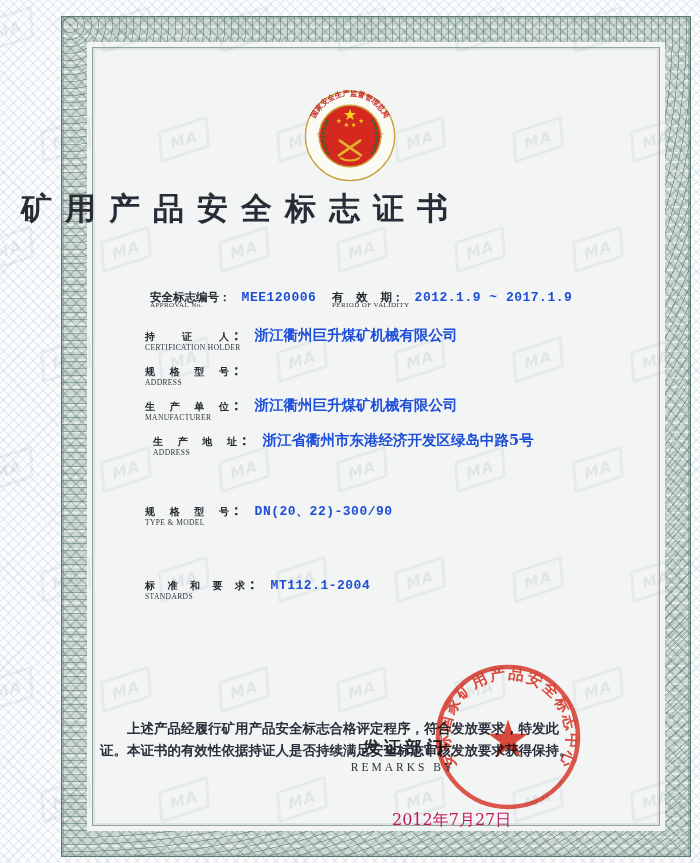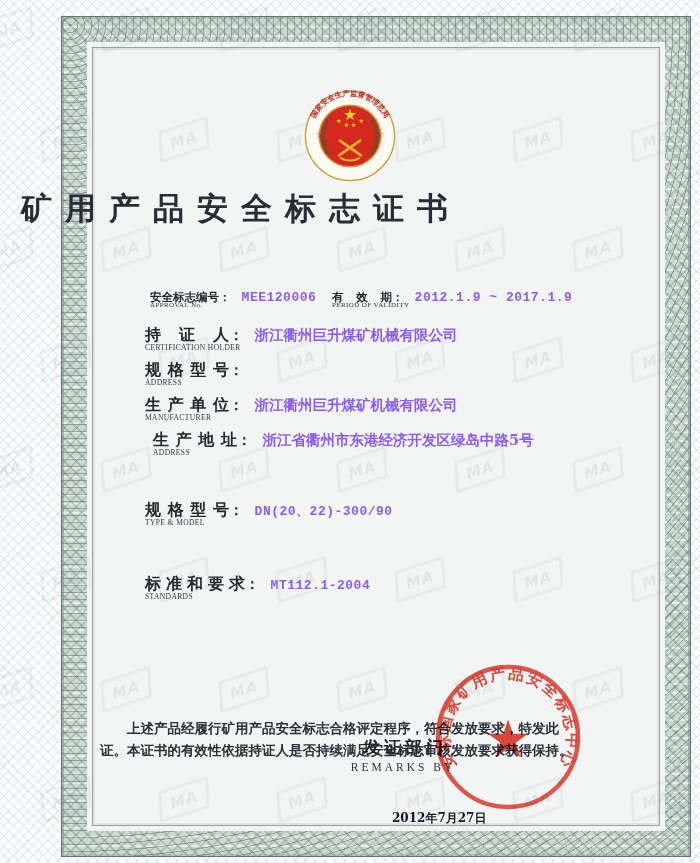--- a/index.html
+++ b/index.html
@@ -39,42 +39,42 @@
 
   .emblem{position:absolute;left:304px;top:90px;width:92px;height:92px;}
 
   .title{position:absolute;top:188px;left:0;width:100%;
     font-size:31px;font-weight:700;letter-spacing:13px;text-indent:13px;color:#272c36;margin-left:8px;}
   .subtitle{position:absolute;top:240px;left:0;width:100%;text-align:center;
     font-size:15.5px;font-weight:700;letter-spacing:.4px;color:#272c36;}
 
   .abs{position:absolute;}
   .lblwrap{position:relative;display:inline-block;vertical-align:top;}
-  .lbl{display:inline-block;font-weight:700;font-size:16px;text-align:justify;text-align-last:justify;color:#23272f;}
+  .lbl{display:inline-block;font-weight:700;font-size:10px;text-align:justify;text-align-last:justify;color:#23272f;}
   .lbl.w88{width:84px;}
   .lbl.w100{width:100px;}
   .lbl.auto{width:auto;text-align-last:auto;}
   .colon{font-weight:700;font-size:14.5px;}
   .en{position:absolute;left:0;top:18px;font-size:7.5px;letter-spacing:.4px;white-space:nowrap;color:#30343c;font-family:"Liberation Serif", serif;}
-  .val{font-size:14.5px;margin-left:6px;color:#8b5cf6;font-weight:600;text-align:center;}
+  .val{font-size:14.5px;margin-left:6px;color:#1d4ed8;font-weight:600;text-align:center;}
   .val.mono{font-family:"Liberation Mono", monospace;font-size:13px;font-weight:700;letter-spacing:.5px;}
 
   .approval .lbl{font-size:11.5px;}
   .approval .colon{font-size:11.5px;}
   .approval .en{top:15px;font-size:7px;}
 
   .decl{position:absolute;top:690px;left:100px;width:510px;font-size:13.5px;font-weight:600;
     line-height:1.6;color:#2a2f3a;}
   .decl .ln1{text-indent:2em;margin-top:28px;}
 
   .issued{position:absolute;top:736px;left:336px;width:134px;text-align:center;}
   .issued .zh{font-size:17px;font-weight:700;letter-spacing:4px;text-indent:4px;color:#23272f;}
   .issued .en2{font-size:11.5px;letter-spacing:3px;margin-top:2px;color:#30343c;font-family:"Liberation Serif", serif;}
 
-  .date{position:absolute;top:810px;left:392px;font-size:12px;font-weight:700;color:#0f172a;}
+  .date{position:absolute;top:810px;left:392px;font-size:16px;font-weight:400;color:#be185d;}
 
   .seal{position:absolute;left:432px;top:661px;width:152px;height:152px;mix-blend-mode:multiply;opacity:.92;}
 </style>
 </head>
 <body>
 
 <div class="page">
   <div class="lace"></div>
   <div class="band"></div>
   <div class="paper"></div>

